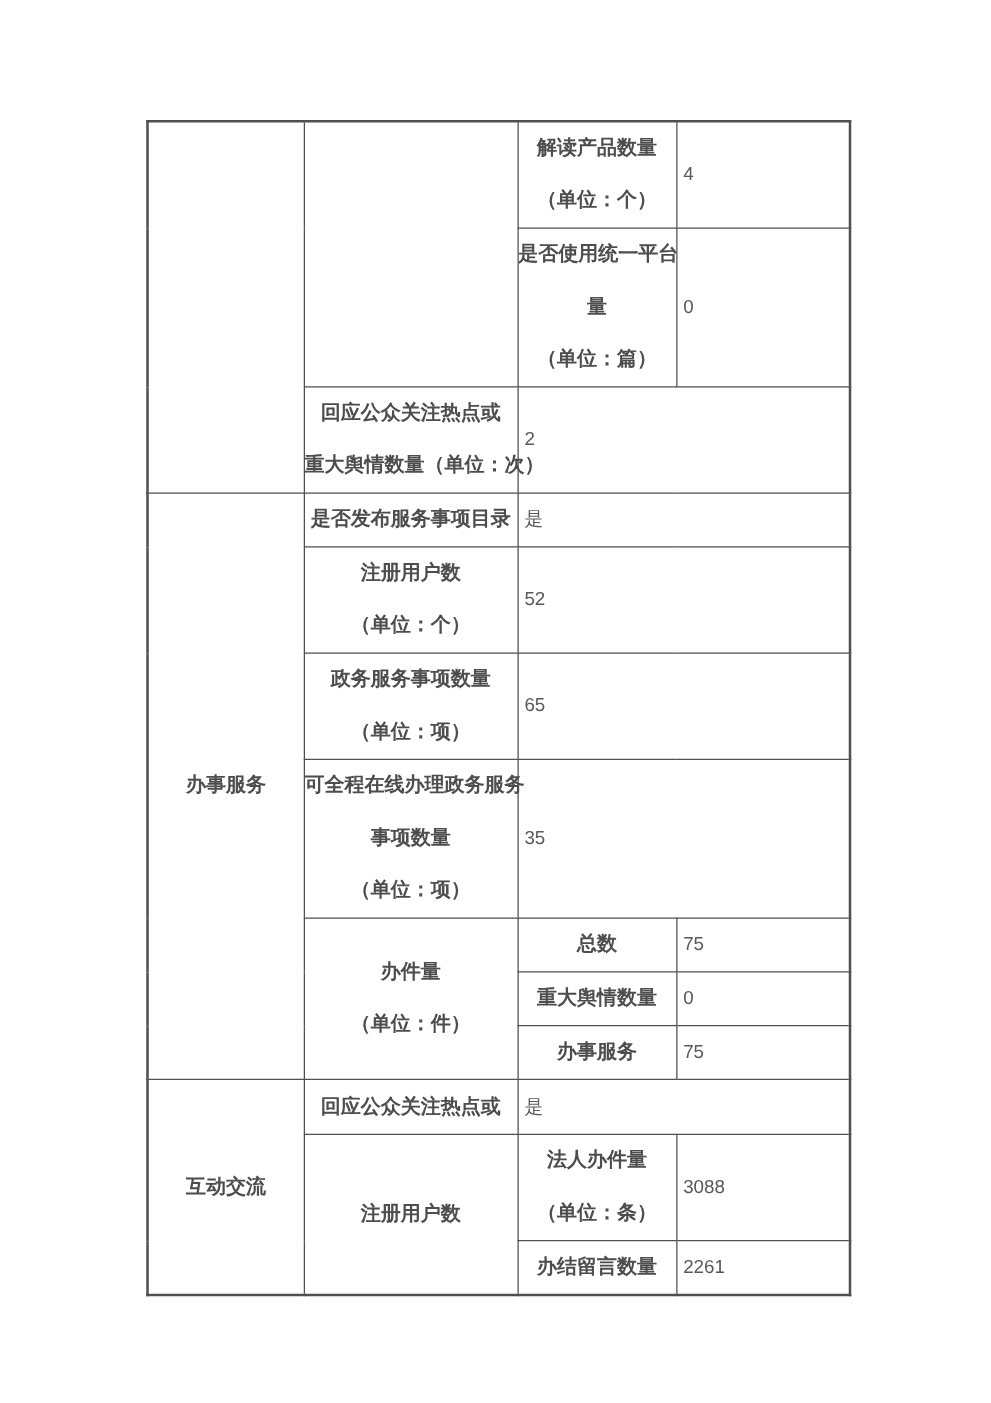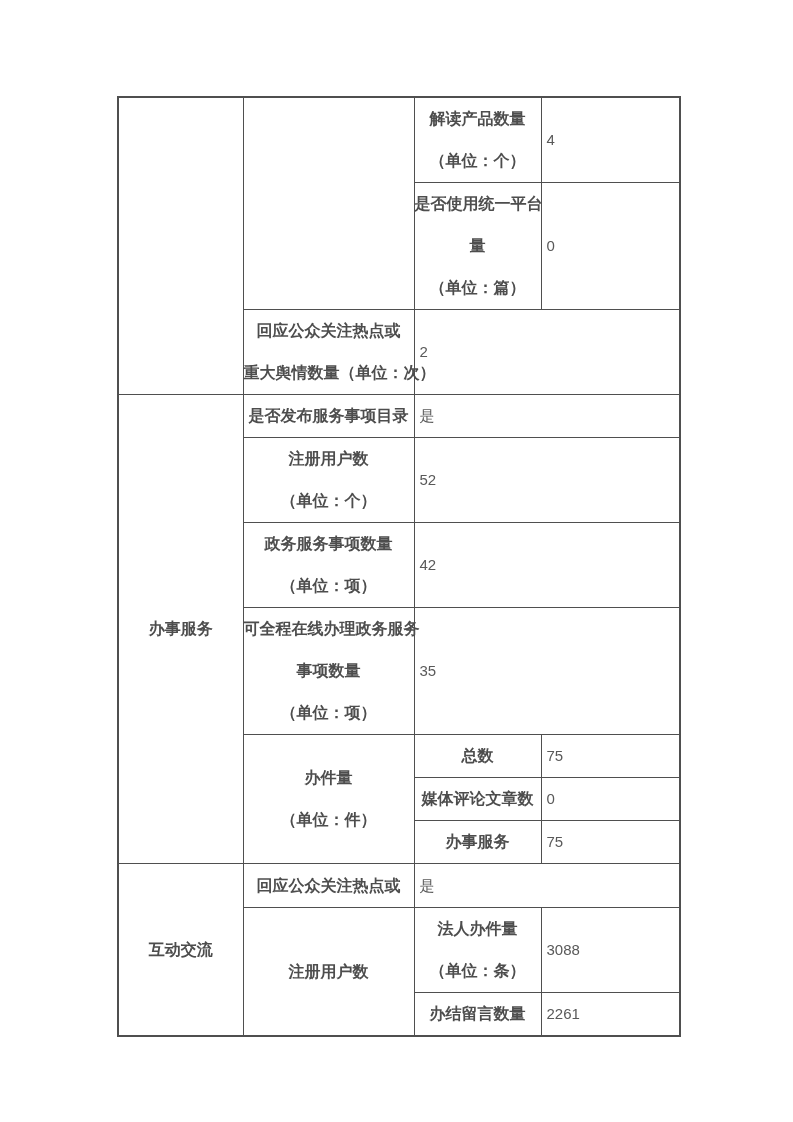--- a/index.html
+++ b/index.html
@@ -95,39 +95,39 @@
 
       <tr class="rE">
         <td class="lbl">注册用户数
 （单位：个）</td>
         <td class="val" colspan="2">52</td>
       </tr>
 
       <tr class="rF">
         <td class="lbl">政务服务事项数量
 （单位：项）</td>
-        <td class="val" colspan="2">42</td>
+        <td class="val" colspan="2">65</td>
       </tr>
 
       <tr class="rG">
         <td class="lbl">可全程在线办理政务服务
 事项数量
 （单位：项）</td>
         <td class="val" colspan="2">35</td>
       </tr>
 
       <tr class="rH">
         <td class="grp" rowspan="3">办件量
 （单位：件）</td>
         <td class="sublbl">总数</td>
         <td class="val">75</td>
       </tr>
 
       <tr class="rI">
-        <td class="sublbl">媒体评论文章数</td>
+        <td class="sublbl">重大舆情数量</td>
         <td class="val">0</td>
       </tr>
 
       <tr class="rJ">
         <td class="sublbl">办事服务</td>
         <td class="val">75</td>
       </tr>
 
       <tr class="rK">
         <td class="cat" rowspan="3">互动交流</td>

